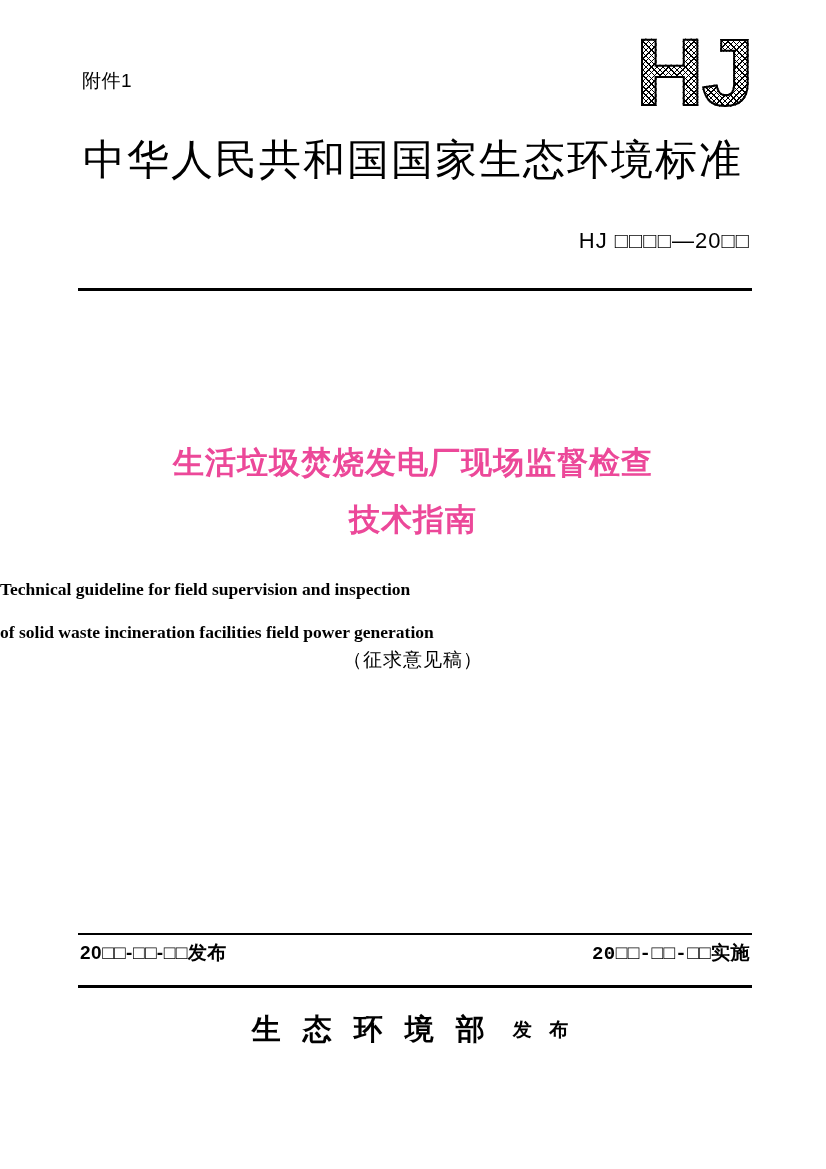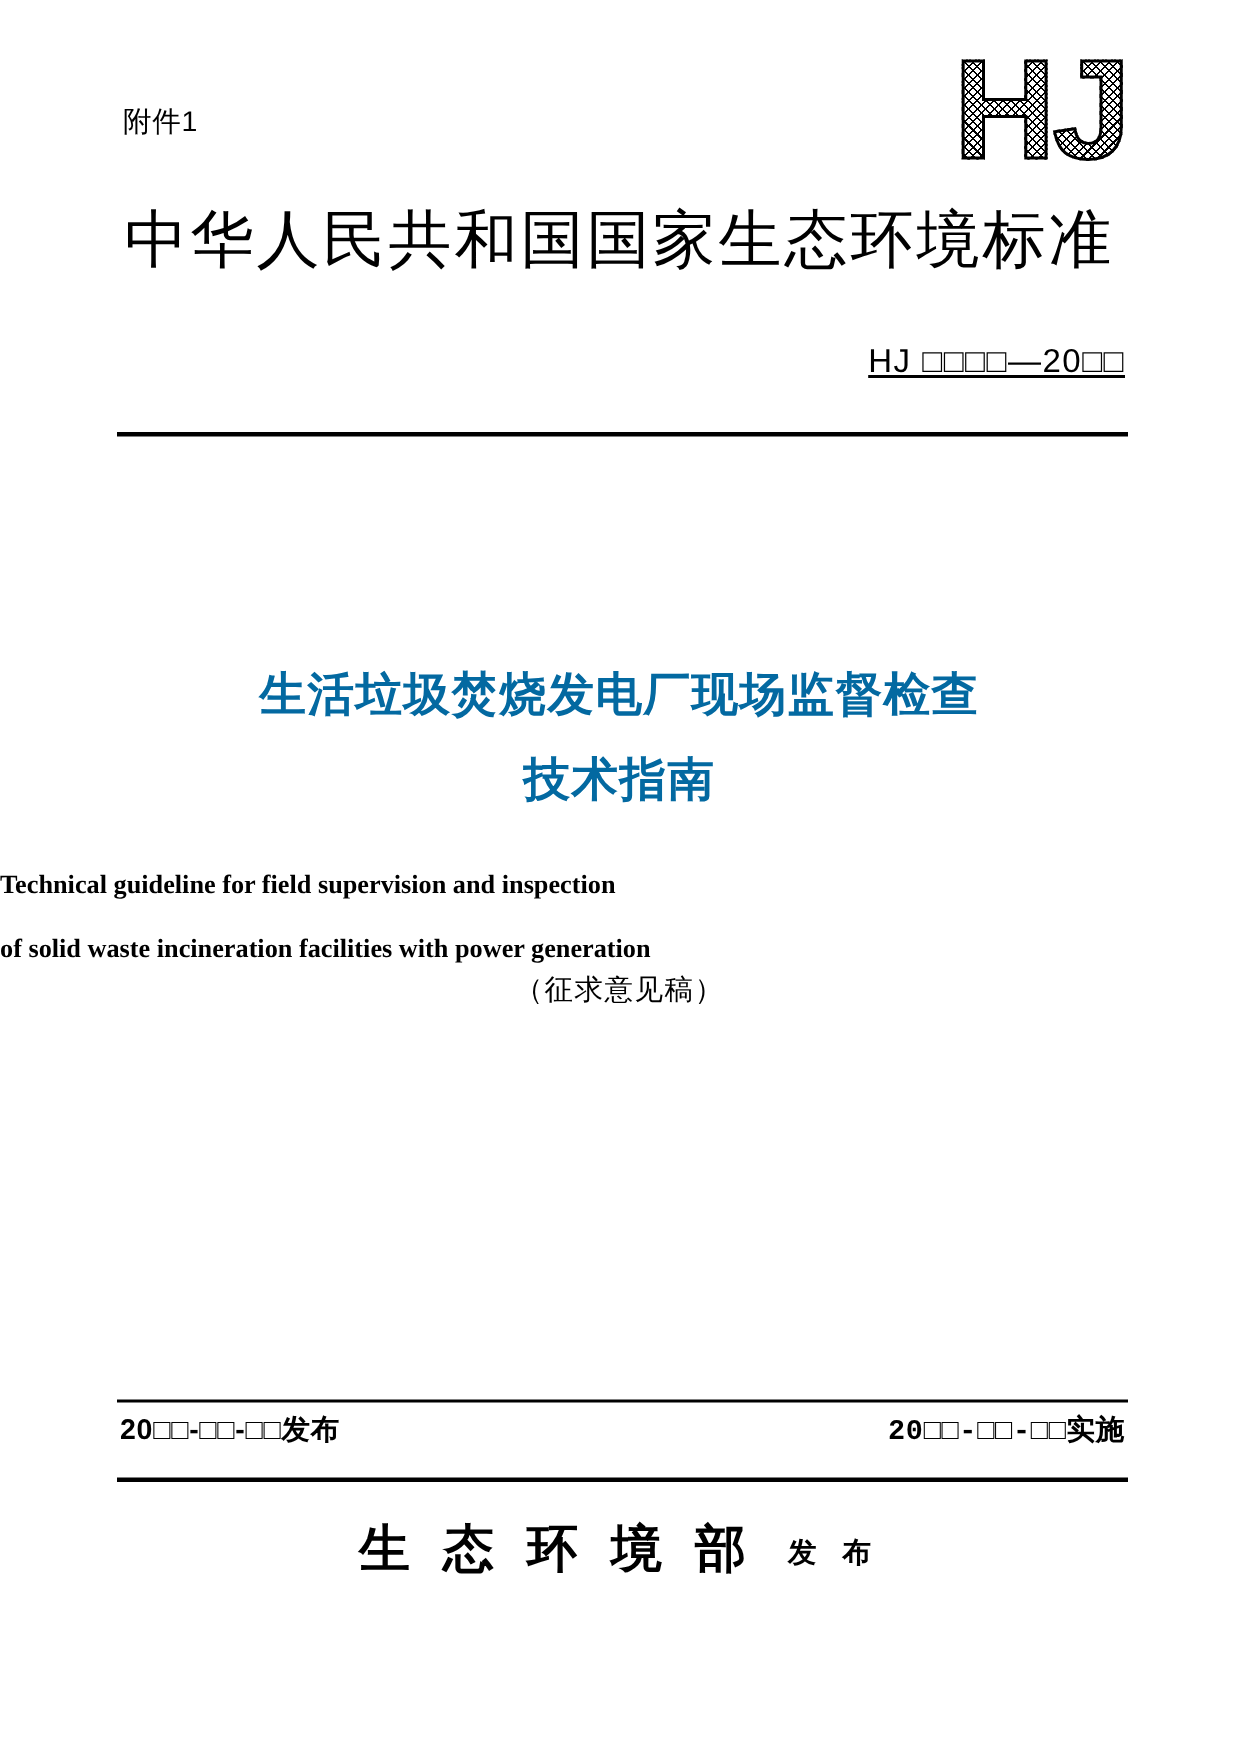--- a/index.html
+++ b/index.html
@@ -63,21 +63,20 @@
     white-space: nowrap;
   }
 
   .std-number {
     position: absolute;
     right: 76px;
     top: 228px;
     font-family: "Liberation Sans", sans-serif;
     font-size: 22px;
     letter-spacing: 1px;
-    text-decoration: underline;
   }
 
   .rule {
     position: absolute;
     left: 78px;
     right: 74px;
     background: #000;
   }
   .rule-top { top: 288px; height: 3px; }
   .rule-bottom-1 { top: 933px; height: 2px; }
@@ -89,21 +88,21 @@
     left: 0; right: 0;
     top: 434px;
     text-align: center;
   }
   .doc-title .line {
     font-family: "Liberation Sans", sans-serif;
     font-weight: bold;
     font-size: 31px;
     letter-spacing: 1px;
     line-height: 1.85;
-    color: #0369a1;
+    color: #ec4899;
   }
   .doc-title-en {
     position: absolute;
     left: 0; right: 0;
     top: 568px;
     text-align: left;
   }
   .doc-title-en .line {
     font-family: "Liberation Serif", serif;
     font-weight: bold;
@@ -143,21 +142,21 @@
   .publisher {
     position: absolute;
     left: 0; right: 0;
     top: 1010px;
     text-align: center;
     white-space: nowrap;
   }
   .publisher .org {
     font-family: "Liberation Sans", sans-serif;
     font-weight: bold;
-    font-size: 34px;
+    font-size: 29px;
     letter-spacing: 22px;
   }
   .publisher .verb {
     font-family: "Liberation Sans", sans-serif;
     font-weight: bold;
     font-size: 19px;
     letter-spacing: 6px;
     margin-left: 6px;
     vertical-align: 3px;
   }
@@ -177,21 +176,21 @@
 
   <div class="rule rule-top"></div>
 
   <div class="doc-title">
     <div class="line">生活垃圾焚烧发电厂现场监督检查</div>
     <div class="line">技术指南</div>
   </div>
 
   <div class="doc-title-en">
     <div class="line">Technical guideline for field supervision and inspection</div>
-    <div class="line">of solid waste incineration facilities with power generation</div>
+    <div class="line">of solid waste incineration facilities field power generation</div>
   </div>
 
   <div class="doc-subtitle">（征求意见稿）</div>
 
   <div class="rule rule-bottom-1"></div>
 
   <div class="issue-date">20□□-□□-□□发布</div>
 
   <div class="effective-date">20□□-□□-□□实施</div>
 

